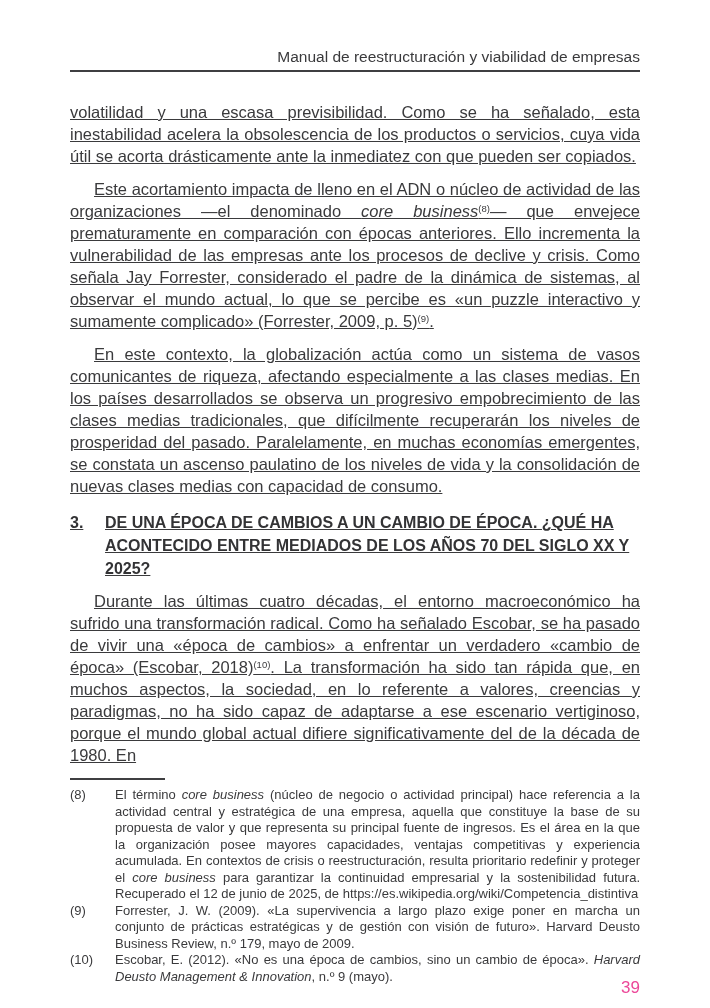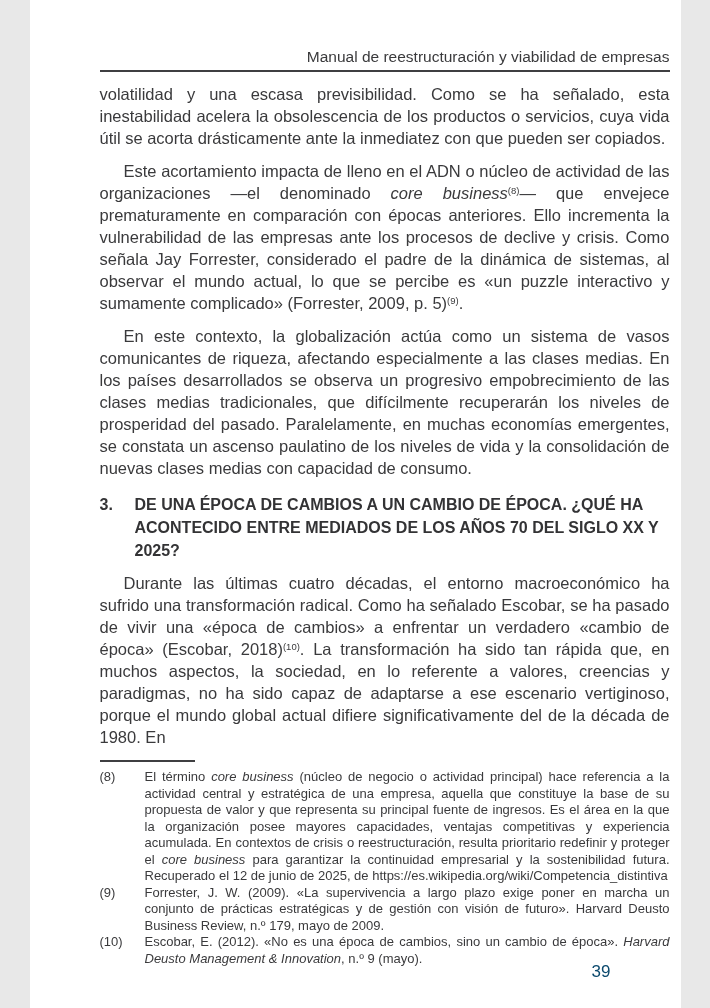--- a/index.html
+++ b/index.html
@@ -1,19 +1,19 @@
 <!DOCTYPE html>
 <html lang="es"><head>
 <meta charset="utf-8">
 <style>
   * { box-sizing: border-box; }
   html, body { margin: 0; padding: 0; background: #e8e8e8; }
   .page {
     position: relative;
-    width: 651px;
+    width: 710px;
     height: 1008px;
     margin: 0 auto;
     background: #ffffff;
     color: #3a3a3c;
     font-family: "Liberation Sans", sans-serif;
     overflow: hidden;
   }
   .content {
     position: absolute;
     left: 70px;
@@ -21,21 +21,21 @@
     top: 0;
   }
   .header { padding-top: 47px; text-align: right; }
   .header-title { font-size: 15.5px; line-height: 19px; }
   .header-rule {
     margin-top: 4px;
     border-top: 2px solid #3f3f41;
     width: 100%;
     height: 0;
   }
-  .main { margin-top: 11px; }
+  .main { margin-top: 29px; text-decoration: underline; }
   p.body-p {
     margin: 0 0 11px 0;
     font-size: 16.5px;
     line-height: 22px;
     text-align: justify;
     text-indent: 24px;
   }
   p.body-p.no-indent { text-indent: 0; }
   .section-heading {
     display: flex;
@@ -59,23 +59,23 @@
     font-size: 13px;
     line-height: 16.5px;
   }
   .fn-num { width: 45px; flex-shrink: 0; }
   .fn-body { flex: 1; text-align: justify; }
   .it { font-style: italic; }
   .sup { font-size: 9.5px; vertical-align: 5px; line-height: 0; }
   .page-number {
     position: absolute;
     right: 70px;
-    bottom: 26px;
+    bottom: 10px;
     font-size: 17px;
-    color: #0c4a6e;
+    color: #ec4899;
   }
 </style>
 </head>
 <body>
 
 <div class="page">
   <div class="content">
 
     <div class="header">
       <div class="header-title">Manual de reestructuración y viabilidad de empresas</div>

